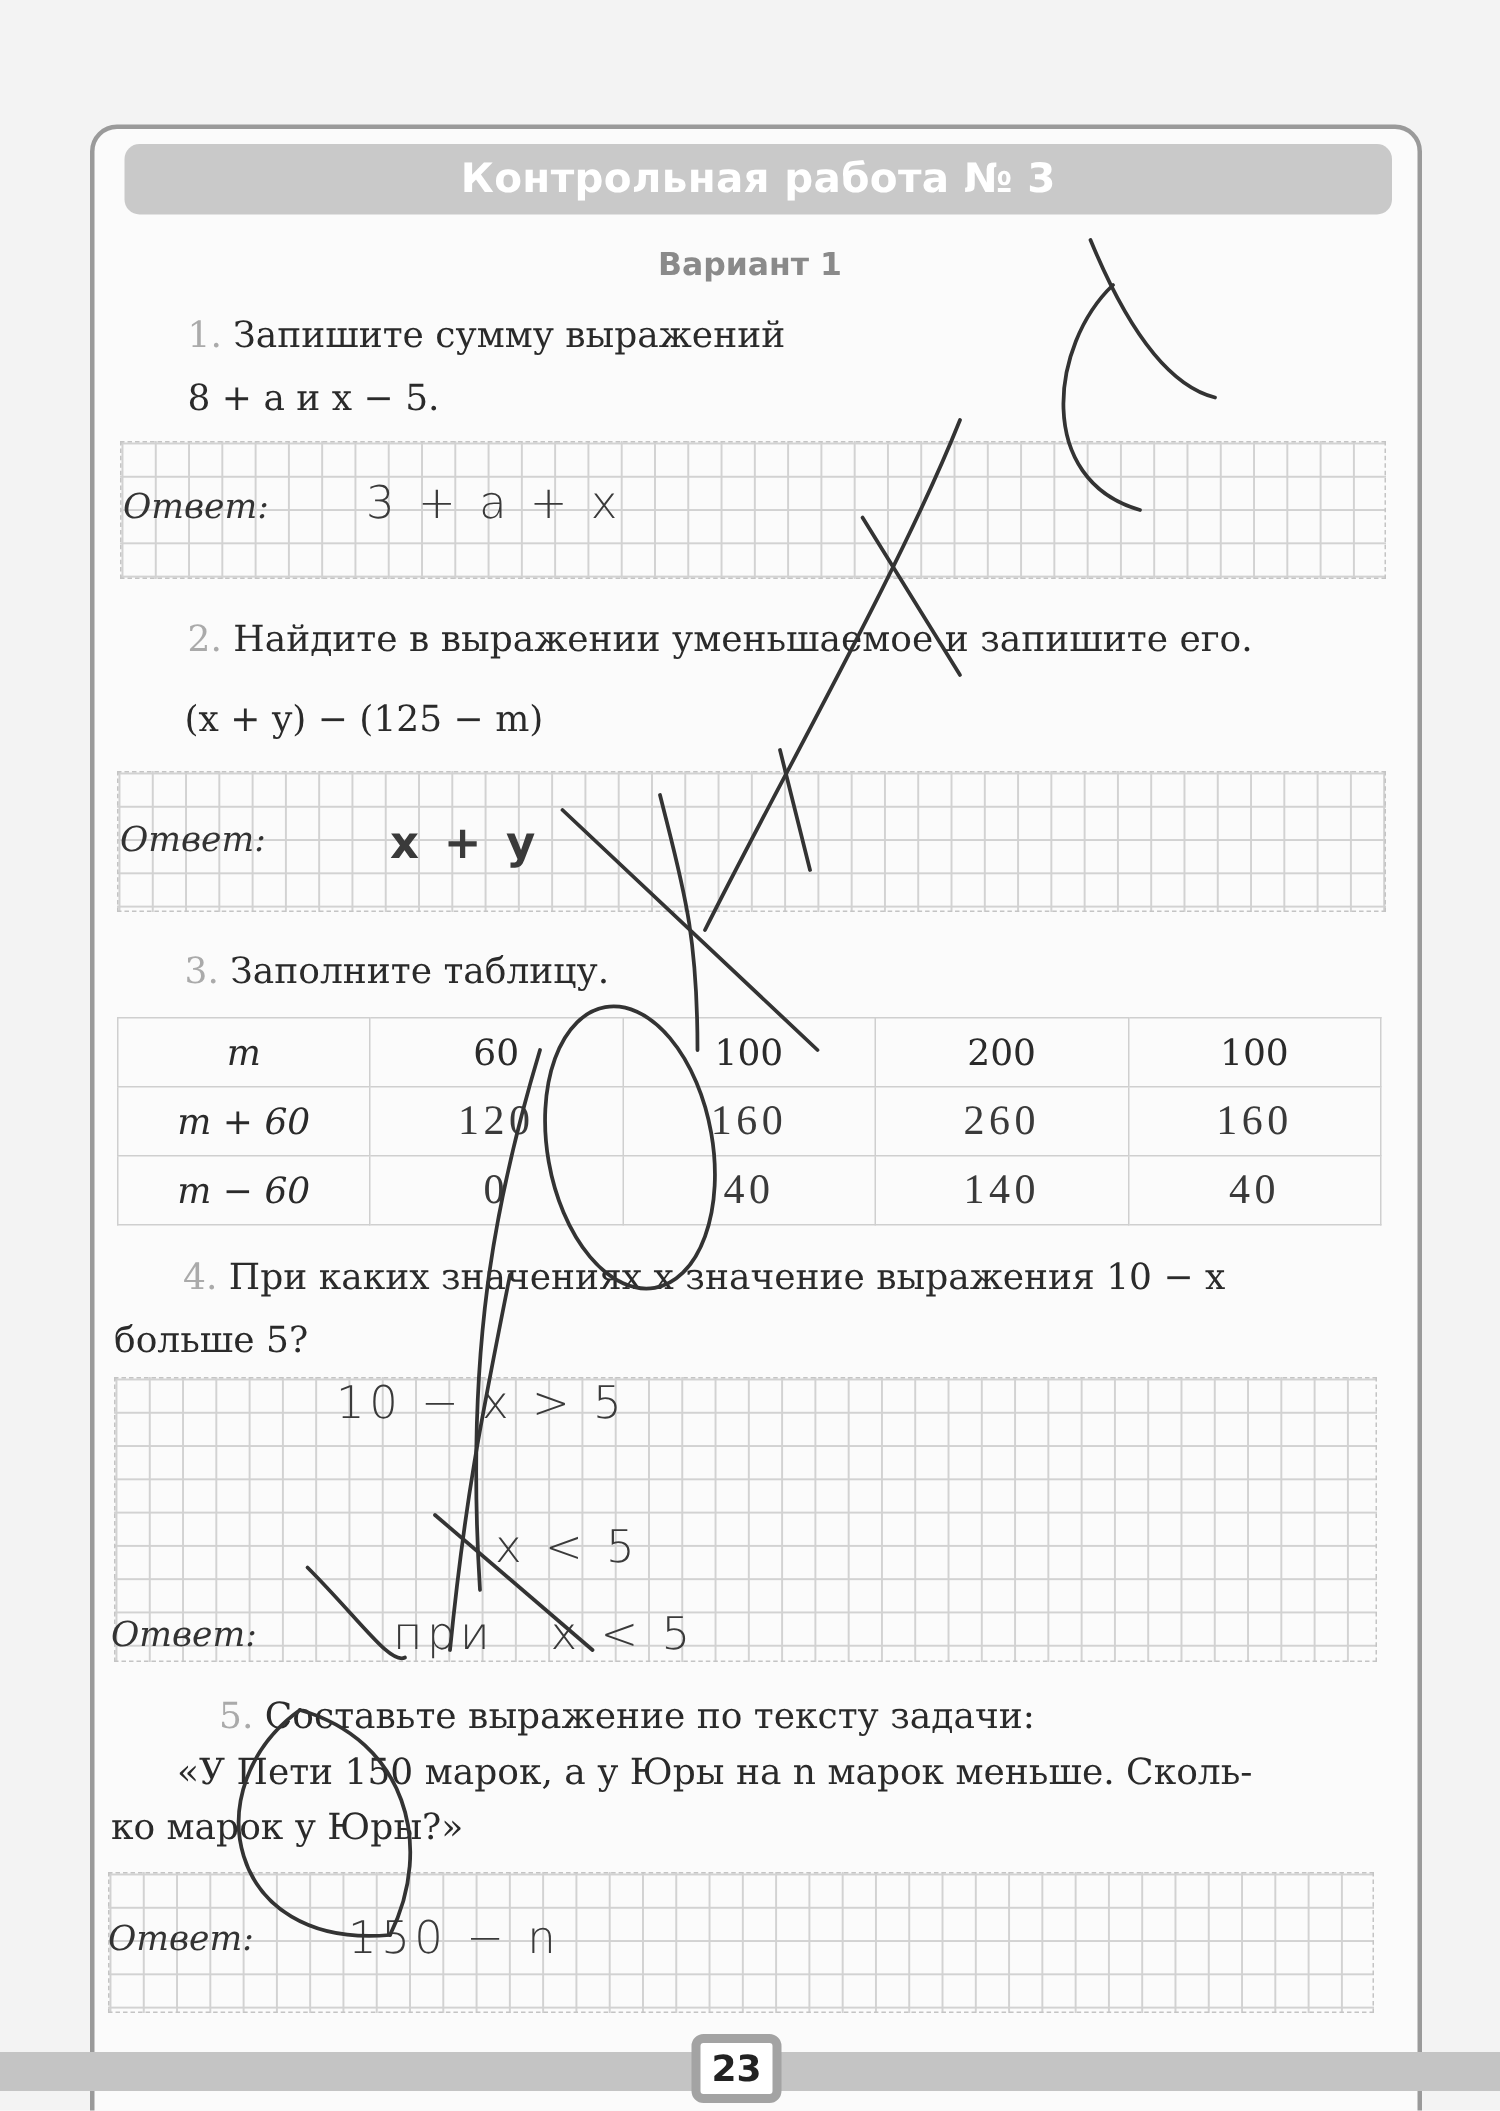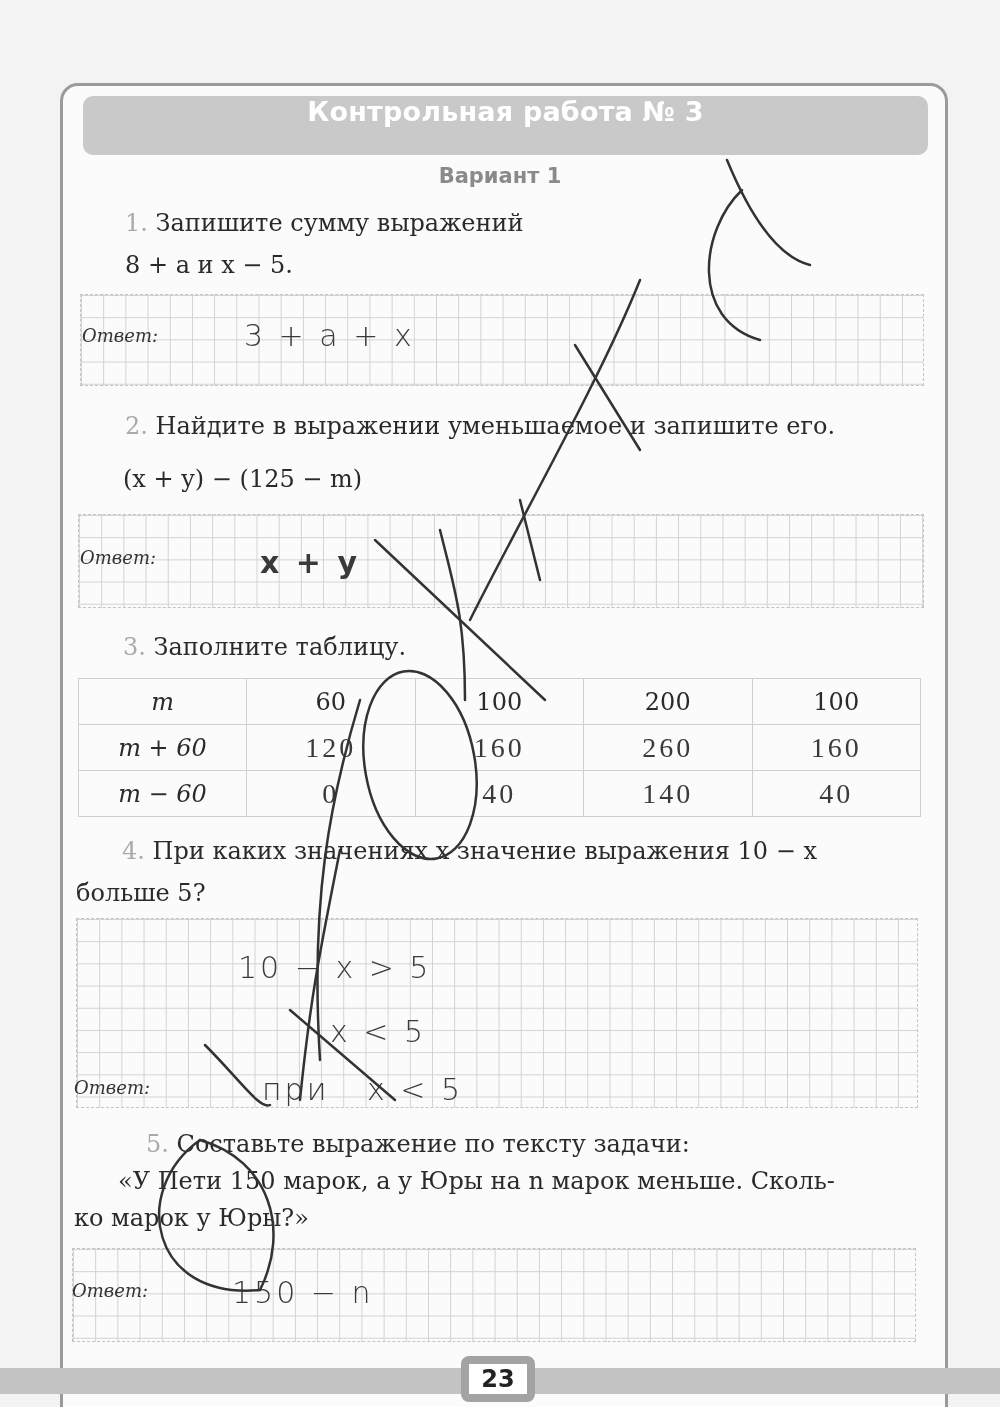--- a/index.html
+++ b/index.html
@@ -1,32 +1,32 @@
 <!DOCTYPE html>
 <html><head>
 <meta charset="utf-8">
 <style>
   html,body{margin:0;padding:0;}
   body{width:1000px;height:1407px;background:#f3f3f3;position:relative;overflow:hidden;font-family:"DejaVu Serif",serif;color:#2a2a2a;}
   .frame{position:absolute;left:60px;top:83px;width:888px;height:1360px;border:3px solid #9a9a9a;border-radius:18px;background:#fbfbfb;box-sizing:border-box;}
-  .title-bar{position:absolute;left:83px;top:96px;width:845px;height:59px;background:#c9c9c9;border-radius:10px;display:flex;align-items:flex-start;justify-content:center;}
+  .title-bar{position:absolute;left:83px;top:96px;width:845px;height:47px;background:#c9c9c9;border-radius:10px;display:flex;align-items:center;justify-content:center;}
   .title-bar span{font-family:"DejaVu Sans",sans-serif;font-weight:bold;font-size:27px;color:#fff;letter-spacing:0.2px;}
   .variant{position:absolute;left:0;width:1000px;top:164px;text-align:center;font-family:"DejaVu Sans",sans-serif;font-weight:bold;font-size:21px;color:#8a8a8a;}
   .q{position:absolute;font-size:24px;line-height:42px;color:#2a2a2a;}
   .qn{color:#aaa;}
   .grid{position:absolute;border:1px dashed #c4c4c4;box-sizing:border-box;
     background-image:linear-gradient(to right,#d2d2d2 1px,transparent 1px),linear-gradient(to bottom,#d2d2d2 1px,transparent 1px);
     background-size:22.2px 22.2px;}
-  .ans-label{position:absolute;font-style:italic;font-size:18px;color:#333;}
+  .ans-label{position:absolute;font-style:italic;font-size:23px;color:#333;}
   .hand{position:absolute;font-family:"DejaVu Sans",sans-serif;font-size:30px;color:#3a3a3a;font-weight:300;letter-spacing:3px;}
   table.tbl{position:absolute;left:78px;top:678px;width:843px;border-collapse:collapse;}
   table.tbl td{border:1px solid #cfcfcf;height:43px;font-size:24px;text-align:center;width:168px;}
   table.tbl td.hw{font-family:Liberation Serif, serif;font-size:28px;color:#3a3a3a;letter-spacing:3px;}
   .footer-bar{position:absolute;left:0;top:1368px;width:1000px;height:26px;background:#c4c4c4;}
-  .page-num{position:absolute;left:461px;top:1356px;width:74px;height:46px;background:#fff;border:8px solid #a3a3a3;border-radius:8px;display:flex;align-items:center;justify-content:center;font-family:"DejaVu Sans",sans-serif;font-weight:bold;font-size:24px;color:#222;box-sizing:border-box;}
+  .page-num{position:absolute;left:461px;top:1356px;width:60px;height:46px;background:#fff;border:6px solid #a3a3a3;border-radius:8px;display:flex;align-items:center;justify-content:center;font-family:"DejaVu Sans",sans-serif;font-weight:bold;font-size:24px;color:#222;box-sizing:border-box;}
   svg.scribble{position:absolute;left:0;top:0;pointer-events:none;}
 </style>
 </head>
 <body>
 
 <div class="frame"></div>
 
 <div class="title-bar">
   <span>Контрольная работа № 3</span>
 </div>
@@ -79,21 +79,21 @@
   </tr>
 </tbody>
   </table>
 
 <div class="q" style="left:76px;top:830px;width:850px;">
   <span style="padding-left:46px" class="qn">4.</span>
   <span>При каких значениях x значение выражения 10 − x</span><br>
   <span>больше 5?</span>
 </div>
 <div class="grid" style="left:76px;top:918px;width:842px;height:190px;"></div>
-<div class="hand" style="left:238px;top:918px;margin-top:32px;">10 − x &gt; 5</div>
+<div class="hand" style="left:224px;top:918px;">10 − x &gt; 5</div>
 <div class="hand" style="left:330px;top:1014px;">x &lt; 5</div>
 <div class="ans-label" style="left:74px;top:1077px;">Ответ:</div>
 <div class="hand" style="left:262px;top:1072px;white-space:pre;">при   x &lt; 5</div>
 
 <div class="q" style="left:74px;top:1126px;width:860px;line-height:37px;">
   <span style="padding-left:72px" class="qn">5.</span>
   <span>Составьте выражение по тексту задачи:</span><br>
   <span style="padding-left:44px">«У Пети 150 марок, а у Юры на n марок меньше. Сколь-</span><br>
   <span>ко марок у Юры?»</span>
 </div>

